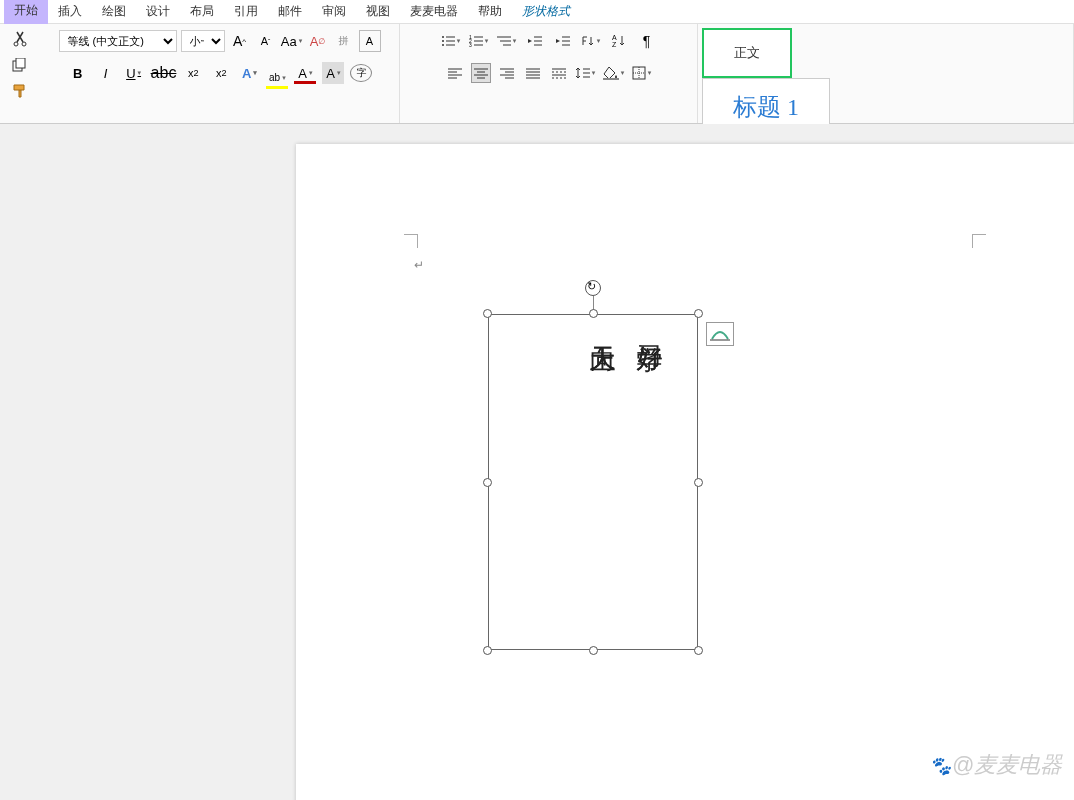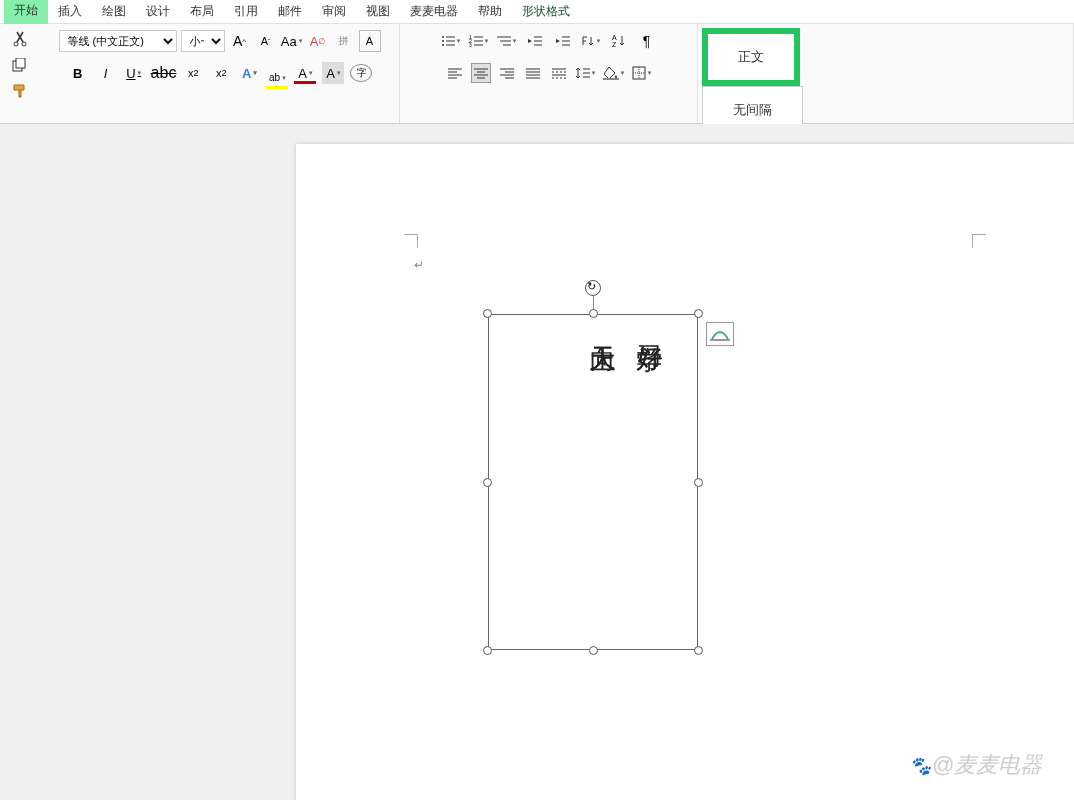--- a/index.html
+++ b/index.html
@@ -1,21 +1,21 @@
 <!DOCTYPE html>
 <html><head>
   <meta charset="utf-8">
   <style>
     * { margin: 0; padding: 0; box-sizing: border-box; }
     body { font-family: "Microsoft YaHei", "SimSun", sans-serif; font-size: 12px; background: #f7f7f7; overflow: hidden; width: 1074px; height: 800px; position: relative; }
     
     .menubar { background: #fff; border-bottom: 1px solid #e0e0e0; display: flex; align-items: center; height: 24px; padding: 0 4px; }
     .menubar .menu-item { padding: 3px 10px; font-size: 12px; color: #333; cursor: pointer; }
-    .menubar .menu-item.active { background: #86efac; color: #333; border-bottom: 2px solid transparent; }
-    .menubar .menu-item.highlight { color: #14532d; }
+    .menubar .menu-item.active { background: #c4b5fd; color: #333; border-bottom: 2px solid transparent; }
+    .menubar .menu-item.highlight { color: #0369a1; font-style: italic; }
     
     .ribbon { background: #fafafa; border-bottom: 1px solid #ccc; display: flex; height: 100px; }
     .ribbon-side { width: 40px; display: flex; flex-direction: column; align-items: center; padding: 6px 4px; gap: 8px; }
     .side-icon { width: 20px; height: 18px; cursor: pointer; display: flex; align-items: center; justify-content: center; }
     
     .ribbon-group { border-right: 1px solid #e0e0e0; padding: 4px 6px 2px 6px; display: flex; flex-direction: column; position: relative; align-items: center; }
     
     .font-group { width: 360px; }
     .font-row1 { display: flex; align-items: center; gap: 4px; height: 26px; margin-bottom: 6px; }
     .font-row2 { display: flex; align-items: center; gap: 6px; height: 26px; }
@@ -26,21 +26,21 @@
     .rbtn.dropdown::after { content: "▾"; font-size: 7px; margin-left: 2px; color: #666; }
     .rbtn.box { border: 1px solid #bbb; }
     
     .para-group { width: 298px; }
     .para-row { display: flex; align-items: center; gap: 6px; height: 26px; margin-bottom: 6px; }
     .align-btn { width: 20px; height: 20px; display: inline-flex; align-items: center; justify-content: center; cursor: pointer; }
     .align-btn.active { background: #e0e0e0; border: 1px solid #999; }
     
     .styles-group { flex: 1; display: flex; align-items: flex-start; padding: 4px; }
     .style-box { border: 1px solid #ccc; padding: 14px 30px; font-size: 13px; color: #333; margin-right: 2px; background: #fff; cursor: pointer; height: 58px; display: flex; align-items: center; justify-content: center; }
-    .style-box.selected { border: 6px solid #22c55e; }
+    .style-box.selected { border: 2px solid #22c55e; }
     .style-title1 { color: #2b7cd3; font-size: 24px; font-family: 'SimSun', serif; }
     .style-more { width: 18px; height: 58px; display: flex; flex-direction: column; justify-content: center; gap: 4px; border: 1px solid #ccc; cursor: pointer; align-items: center; }
     
     .ribbon-group-label-row { display: flex; font-size: 11px; color: #666; background: #fafafa; border-bottom: 1px solid #ccc; }
     .ribbon-group-label-row > div { text-align: center; position: relative; padding: 2px 0; }
     .expand-corner { position: absolute; right: 4px; bottom: 2px; width: 12px; height: 12px; }
     
     .canvas { position: absolute; top: 124px; left: 0; right: 0; bottom: 0; background: #f0f0f0; overflow: hidden; }
     .page { position: absolute; left: 296px; top: 20px; width: 778px; height: 700px; background: #fff; box-shadow: 0 0 4px rgba(0,0,0,0.2); }
     .page-margin-tl { position: absolute; left: 108px; top: 90px; width: 14px; height: 14px; border-left: 1px solid #aaa; border-bottom: 1px solid #aaa; transform: rotate(180deg); }
@@ -56,21 +56,21 @@
     .h-ml { left: -5px; top: 50%; margin-top: -4px; } .h-mr { right: -5px; top: 50%; margin-top: -4px; }
     .rotate-handle { position: absolute; left: 50%; top: -34px; margin-left: -8px; width: 16px; height: 16px; border: 1px solid #555; border-radius: 50%; background: #fff; }
     .rotate-handle::after { content: "↻"; position: absolute; left: 1px; top: -1px; font-size: 11px; }
     .rotate-line { position: absolute; left: 50%; top: -18px; width: 1px; height: 18px; background: #888; }
     
     .textbox-content { position: absolute; inset: 4px; display: flex; flex-direction: row-reverse; align-items: flex-start; padding: 8px 22px; }
     .vtext { writing-mode: vertical-rl; font-size: 26px; font-family: 'SimSun', 'KaiTi', serif; line-height: 1.8; color: #222; }
     
     .layout-options { position: absolute; left: 410px; top: 178px; width: 28px; height: 24px; border: 1px solid #999; background: #fff; display: flex; align-items: center; justify-content: center; cursor: pointer; }
     
-    .watermark { position: absolute; right: 32px; bottom: 20px; font-size: 22px; color: #ccc; font-style: italic; }
+    .watermark { position: absolute; right: 12px; bottom: 20px; font-size: 22px; color: #ccc; font-style: italic; }
     .watermark .paw { font-size: 18px; }
     
     svg { display: block; }
     .color-underline { width: 22px; height: 3px; position: absolute; bottom: 0; left: 0; }
   </style>
 </head>
 <body>
 
 <div class="menubar">
   <span class="menu-item active">开始</span>
@@ -263,21 +263,20 @@
             <rect x="1" y="1" width="12" height="12" fill="none" stroke="#333"></rect>
             <line x1="1" y1="7" x2="13" y2="7" stroke="#333" stroke-dasharray="1"></line>
             <line x1="7" y1="1" x2="7" y2="13" stroke="#333" stroke-dasharray="1"></line>
           </svg>
         </span>
     </div>
   </div>
 
   <div class="ribbon-group styles-group">
     <div class="style-box selected">正文</div>
-    <div class="style-box">无间隔</div>
     <div class="style-box style-title1">标题 1</div>
     <div class="style-more">
       <span style="font-size:8px;">▲</span>
       <span style="font-size:8px;">▼</span>
       <span style="font-size:8px;">▾</span>
     </div>
   </div>
 </div>
 
 <div class="ribbon-group-label-row">

